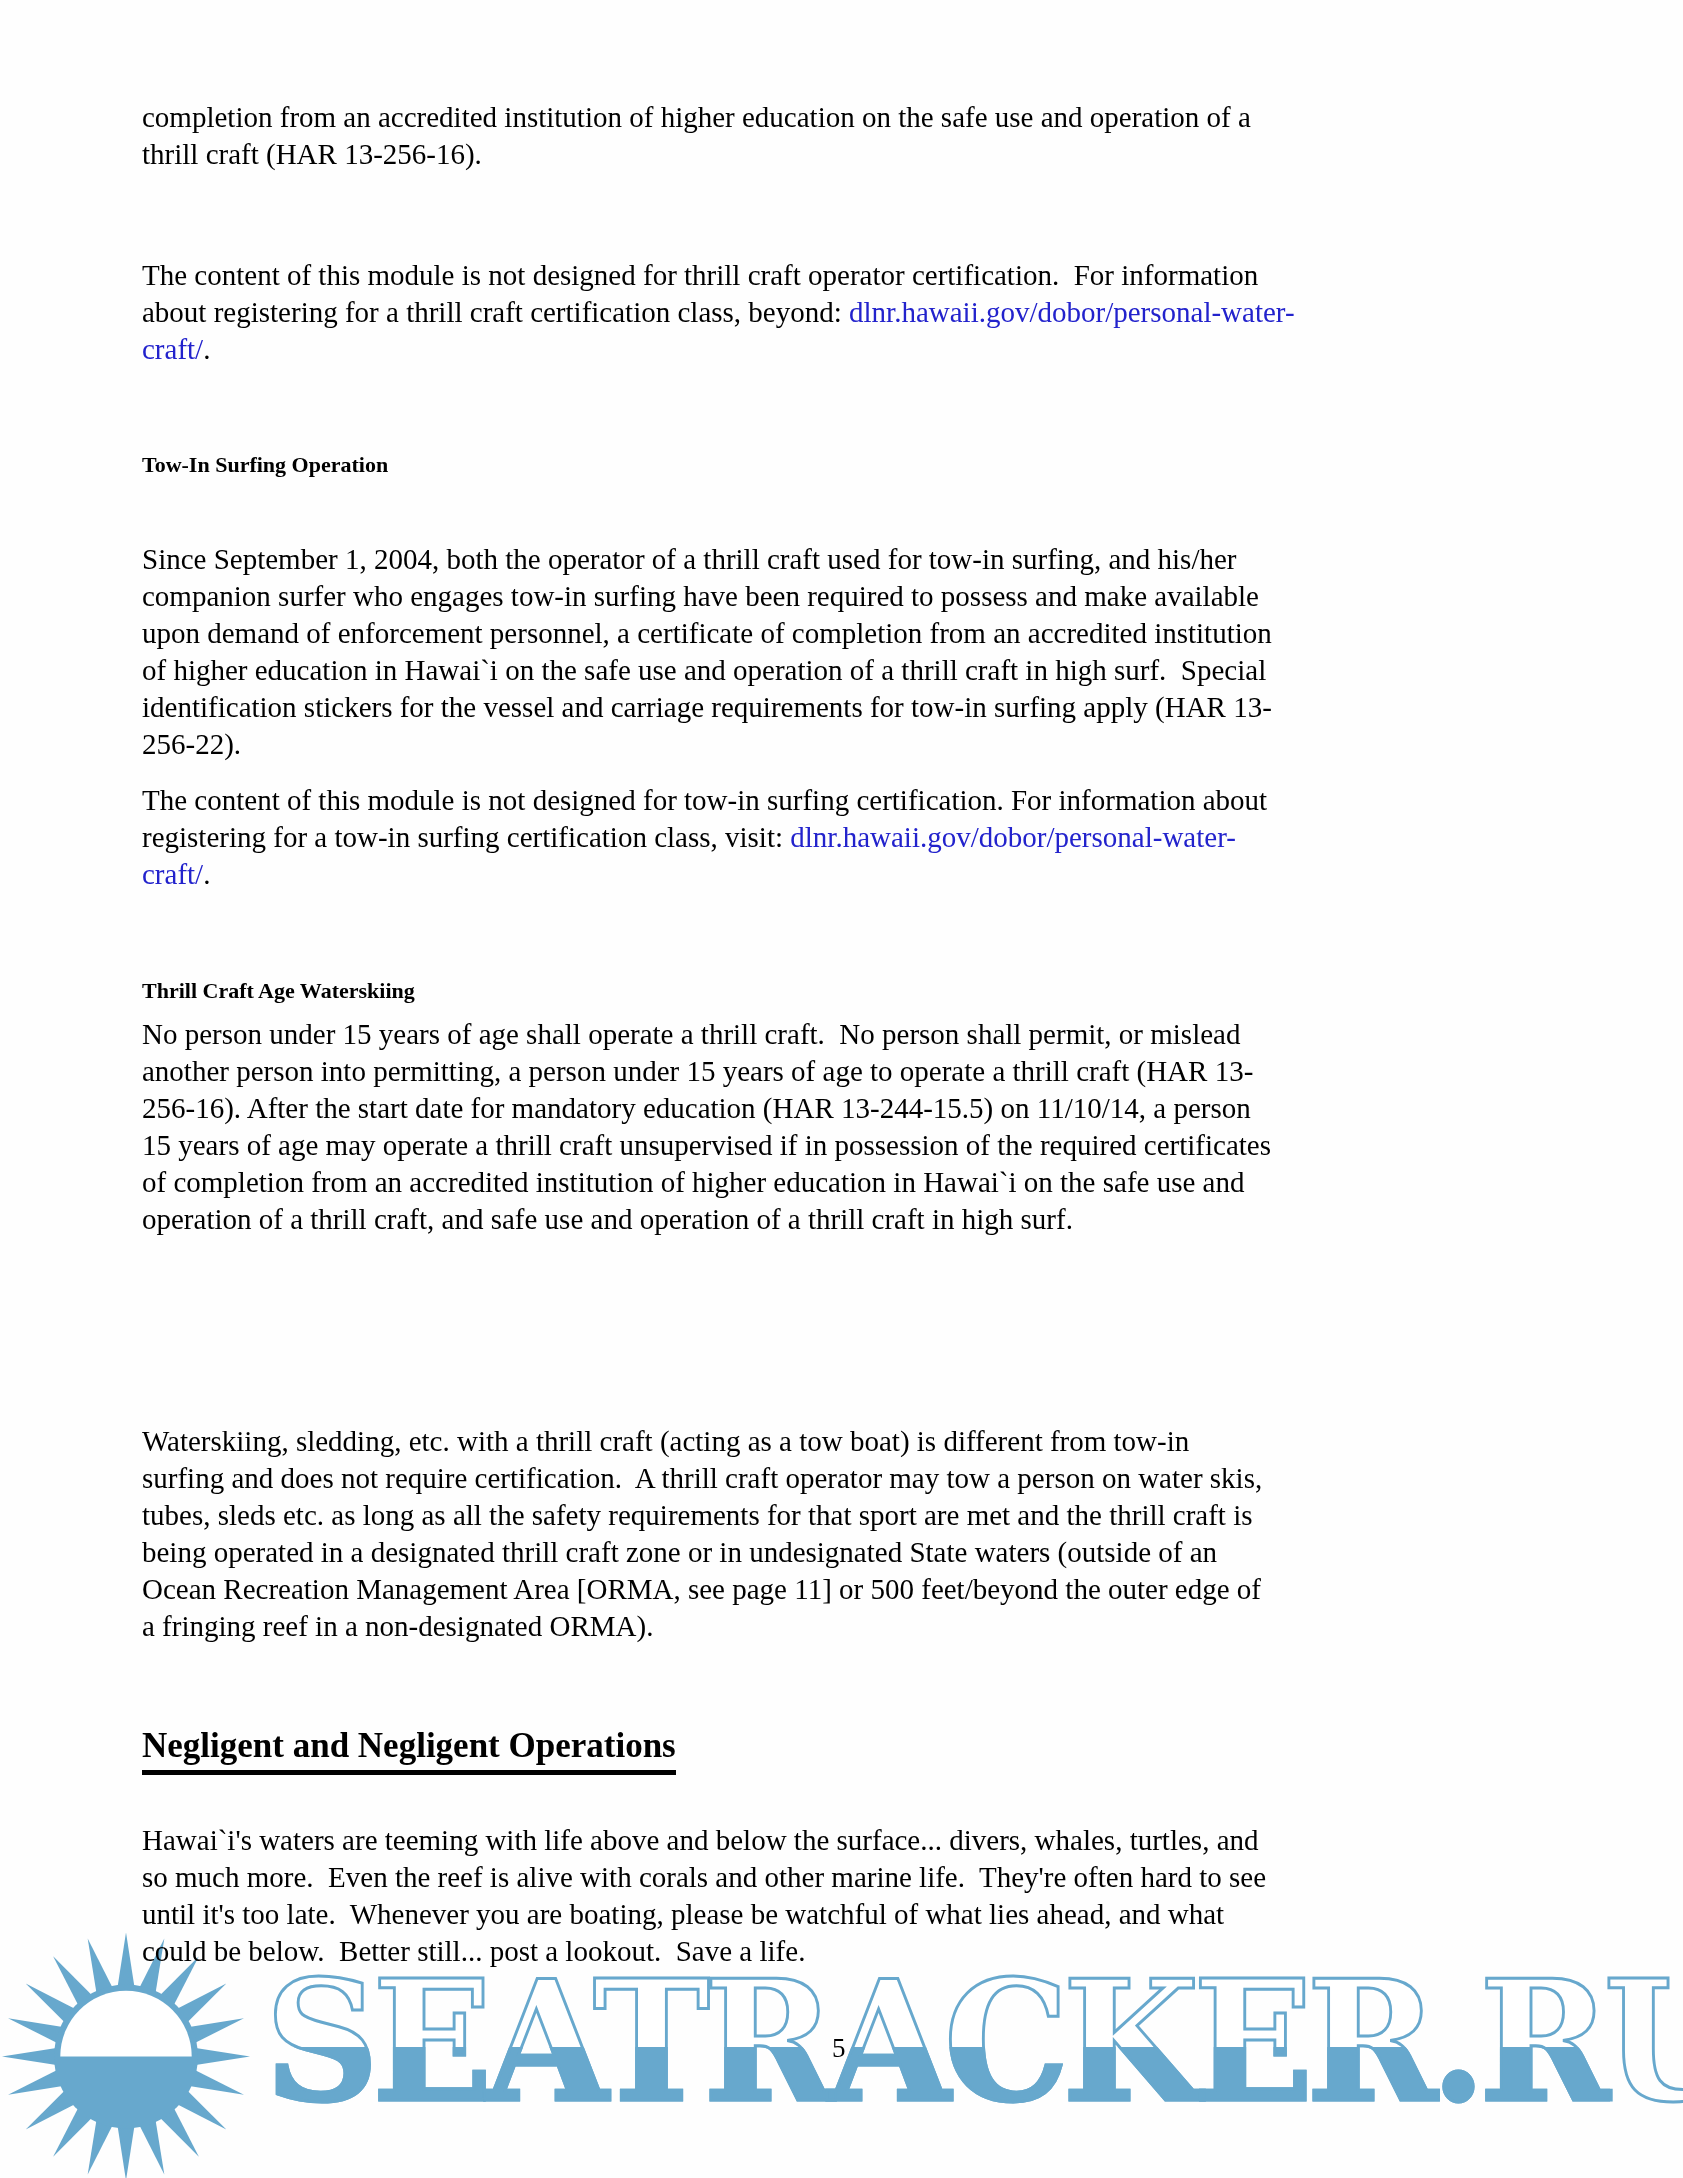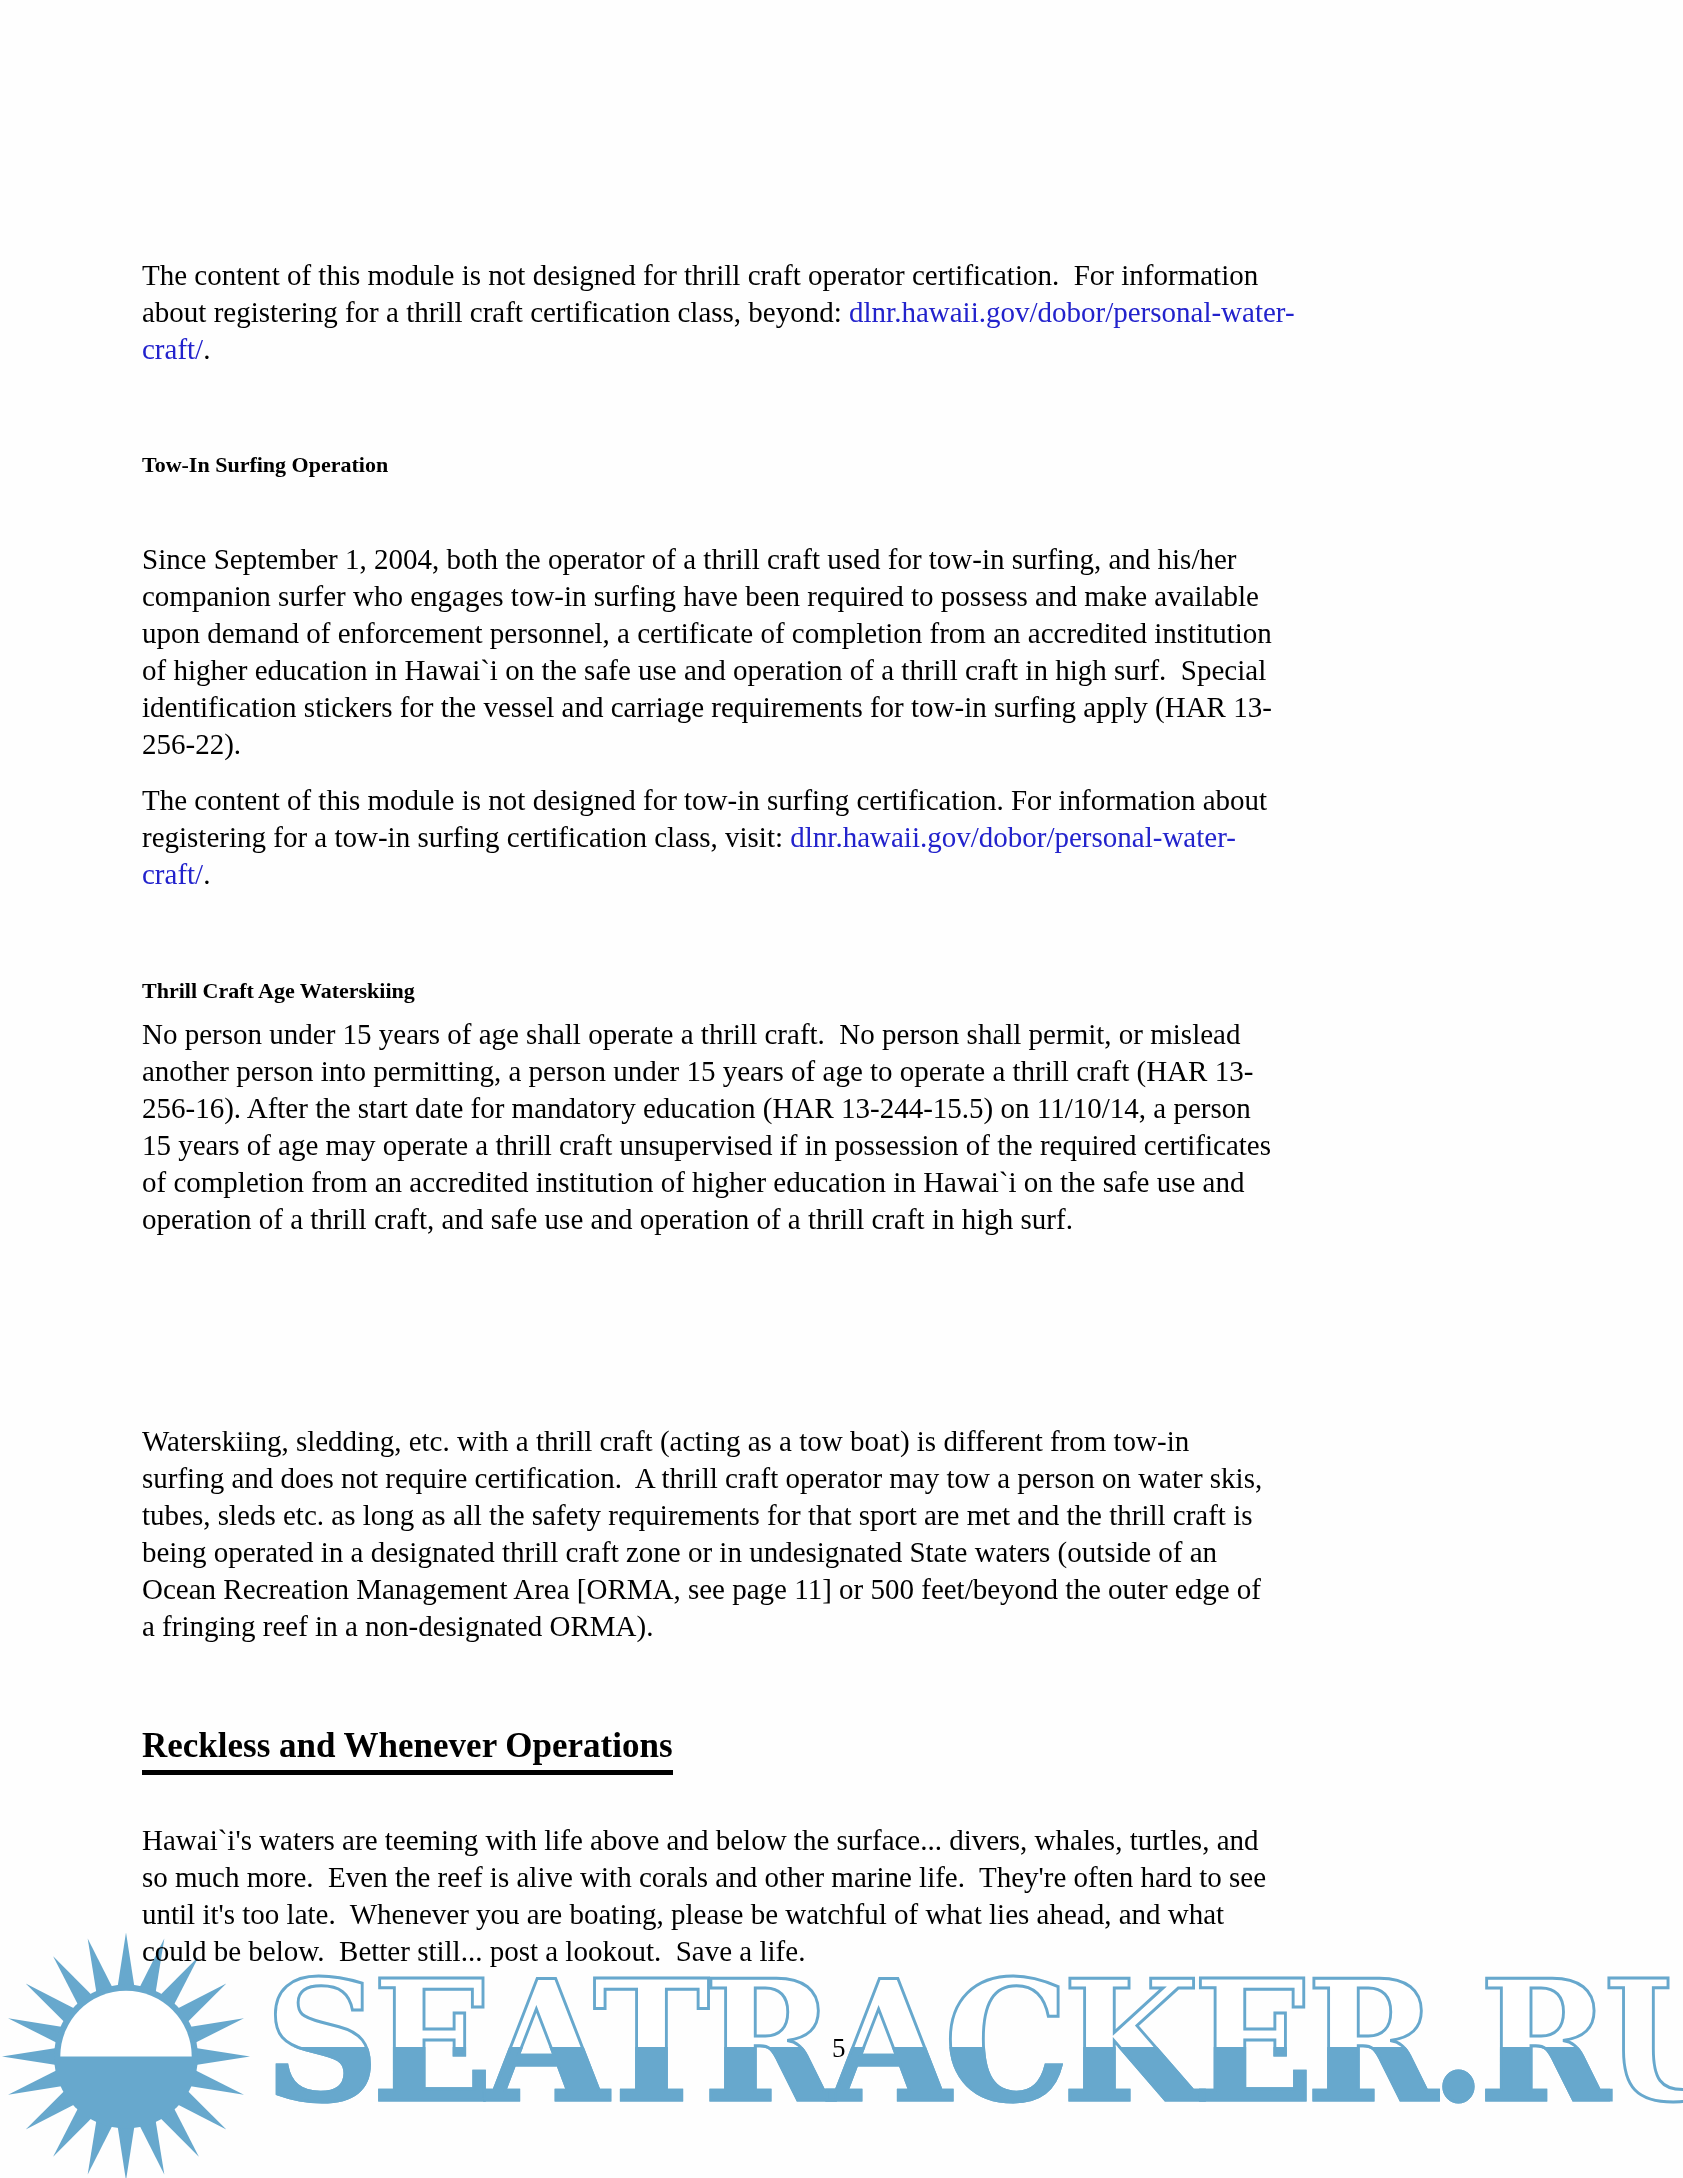--- a/index.html
+++ b/index.html
@@ -75,20 +75,22 @@
     line-height:32px;
     color:#000;
     z-index:3;
   }
 </style>
 </head>
 <body>
 
 <div class="page">
 
+  <div class="block" style="top:99px">completion from an accredited institution of higher education on the safe use and operation of a
+thrill craft (HAR 13-256-16).</div>
 
   <div class="block" style="top:257px"><span>The content of this module is not designed for thrill craft operator certification.  For information
 about registering for a thrill craft certification class, beyond: </span><a class="doclink">dlnr.hawaii.gov/dobor/personal-water-
 craft/</a><span>.</span></div>
 
   <div class="block heading" style="top:446px">Tow-In Surfing Operation</div>
 
   <div class="block" style="top:541px">Since September 1, 2004, both the operator of a thrill craft used for tow-in surfing, and his/her
 companion surfer who engages tow-in surfing have been required to possess and make available
 upon demand of enforcement personnel, a certificate of completion from an accredited institution
@@ -110,21 +112,21 @@
 operation of a thrill craft, and safe use and operation of a thrill craft in high surf.</div>
 
 
   <div class="block" style="top:1423px">Waterskiing, sledding, etc. with a thrill craft (acting as a tow boat) is different from tow-in
 surfing and does not require certification.  A thrill craft operator may tow a person on water skis,
 tubes, sleds etc. as long as all the safety requirements for that sport are met and the thrill craft is
 being operated in a designated thrill craft zone or in undesignated State waters (outside of an
 Ocean Recreation Management Area [ORMA, see page 11] or 500 feet/beyond the outer edge of
 a fringing reef in a non-designated ORMA).</div>
 
-  <div class="block big-heading" style="top:1725px"><span class="underlined">Reckless and Whenever Operations</span></div>
+  <div class="block big-heading" style="top:1725px"><span class="underlined">Negligent and Negligent Operations</span></div>
 
   <div class="block" style="top:1822px">Hawai`i's waters are teeming with life above and below the surface... divers, whales, turtles, and
 so much more.  Even the reef is alive with corals and other marine life.  They're often hard to see
 until it's too late.  Whenever you are boating, please be watchful of what lies ahead, and what
 could be below.  Better still... post a lookout.  Save a life.</div>
 
   <div class="watermark">
     <svg class="wm-sun" viewBox="0 0 200 200" xmlns="http://www.w3.org/2000/svg" aria-hidden="true">
       <g fill="#67a8cd">
         <g id="rays">

